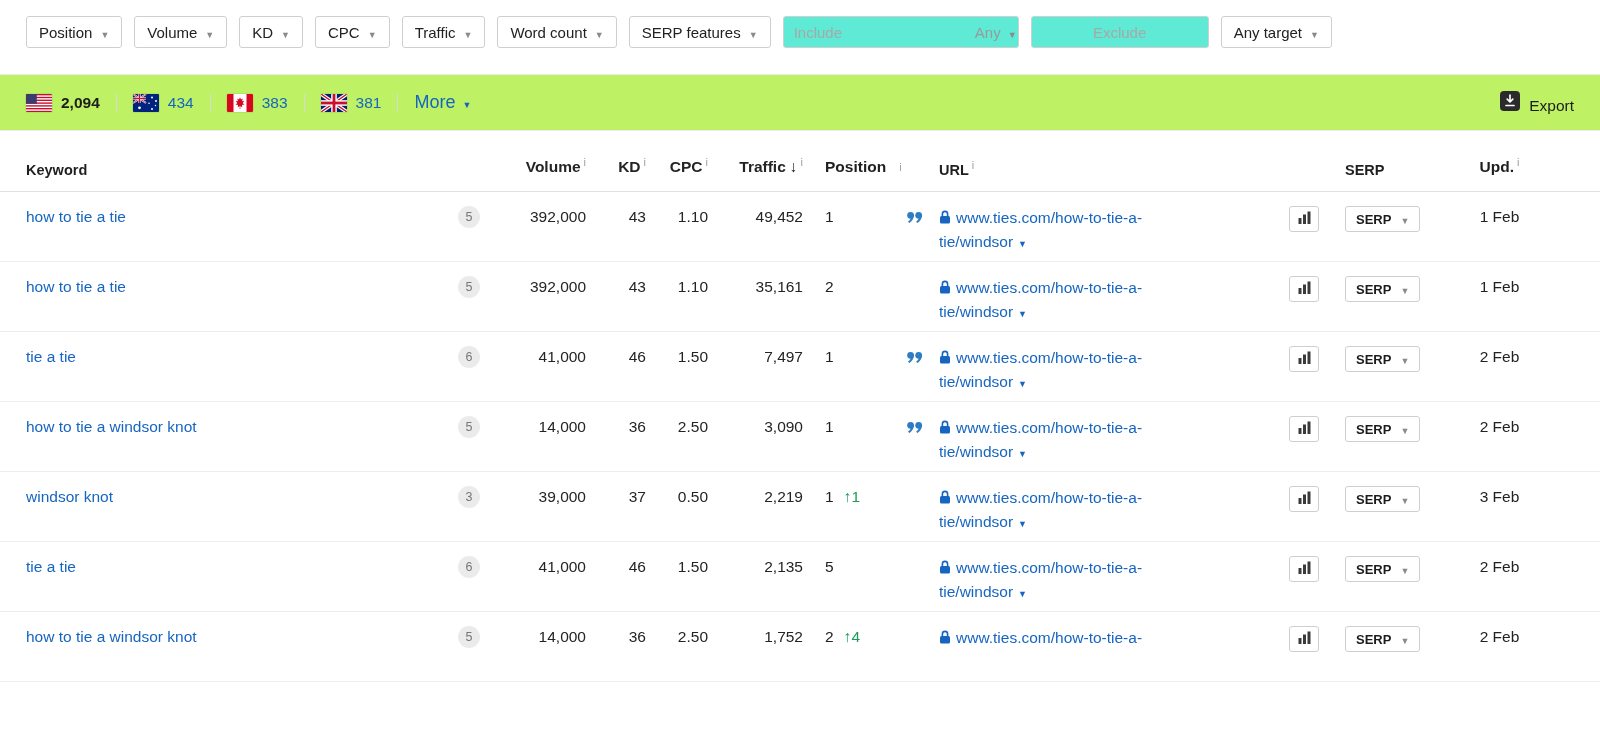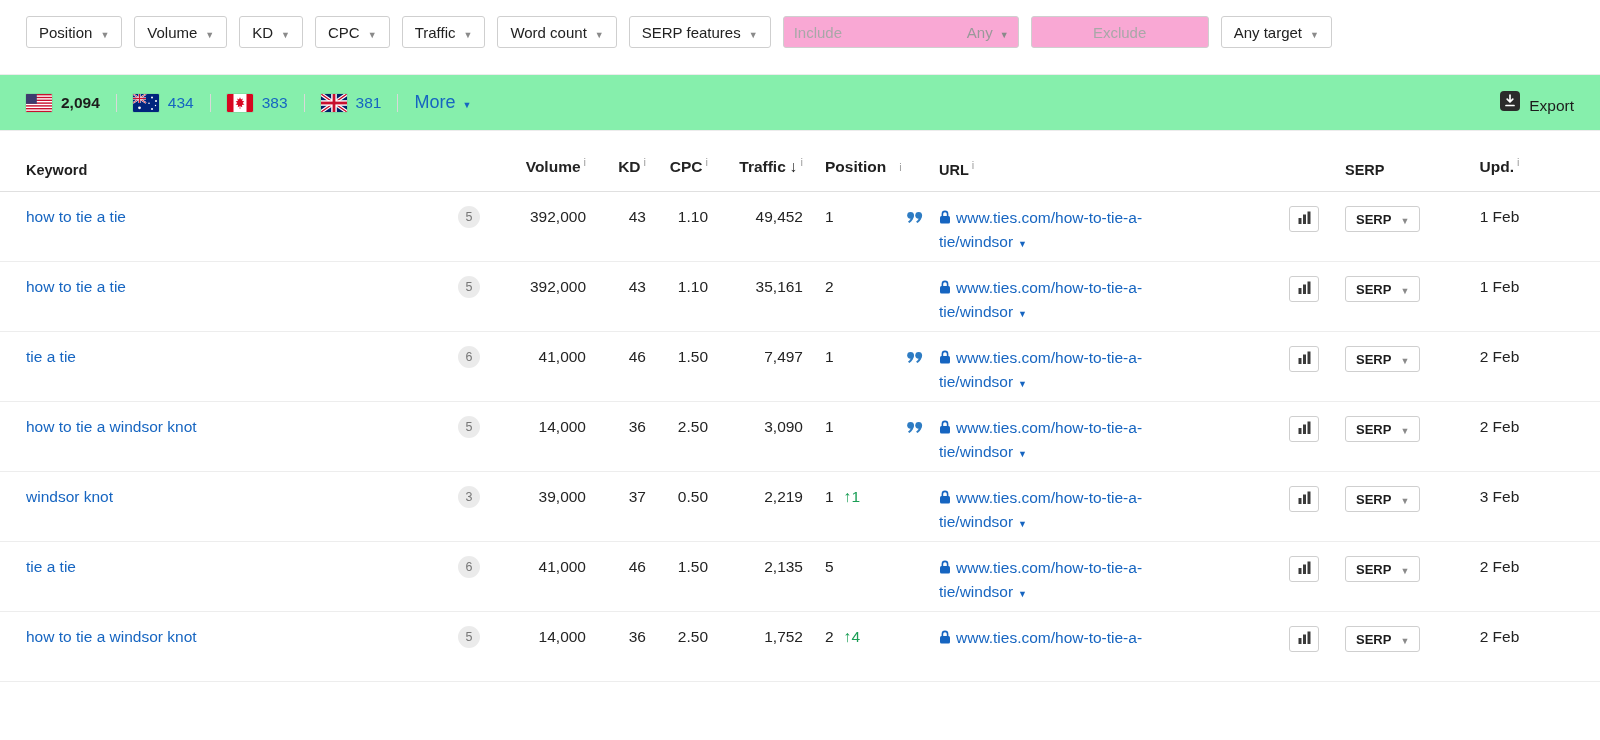--- a/index.html
+++ b/index.html
@@ -23,33 +23,33 @@
     height: 32px; padding: 0 12px; background: #fff;
     border: 1px solid #cfcfcf; border-radius: 3px;
     font-size: 15px; color: #222; cursor: pointer; white-space: nowrap;
   }
   .caret { display: inline-block; }
   .caret::after { content: "▼"; font-size: 9px; color: #8a8a8a; }
   .caret-blue::after { color: #1665c1; }
   .input-wrap { position: relative; display: flex; align-items: center; }
   .text-input {
     height: 32px; border: 1px solid #cfcfcf; border-radius: 3px;
-    padding: 0 10px; font-size: 15px; color: #222; background: #f9a8d4;
+    padding: 0 10px; font-size: 15px; color: #222; background: #5eead4;
   }
   .text-input::placeholder { color: #a8a8a8; }
   .include-input { width: 236px; padding-right: 70px; }
   .exclude-input { width: 178px; text-align: center; }
   .input-mode {
-    position: absolute; right: 10px; display: inline-flex; align-items: center; gap: 7px;
+    position: absolute; right: 2px; display: inline-flex; align-items: center; gap: 7px;
     color: #999; font-size: 15px; cursor: pointer;
   }
 
   
   .country-bar {
-    height: 57px; background: #86efac;
+    height: 57px; background: #bef264;
     border-top: 1px solid #ececec; border-bottom: 1px solid #ececec;
     display: flex; align-items: center; justify-content: space-between;
     padding: 0 26px;
   }
   .country-list { display: flex; align-items: center; gap: 16px; }
   .country { display: flex; align-items: center; gap: 9px; cursor: pointer; background: none; border: none; padding: 0; font-size: 15.5px; }
   .flag svg { display: block; border-radius: 1px; box-shadow: 0 0 0 1px rgba(0,0,0,0.06); }
   .count { color: #1665c1; font-size: 15.5px; }
   .count.active { color: #1c1c1c; font-weight: 700; }
   .vsep { width: 1px; height: 18px; background: #d9d9d9; }

